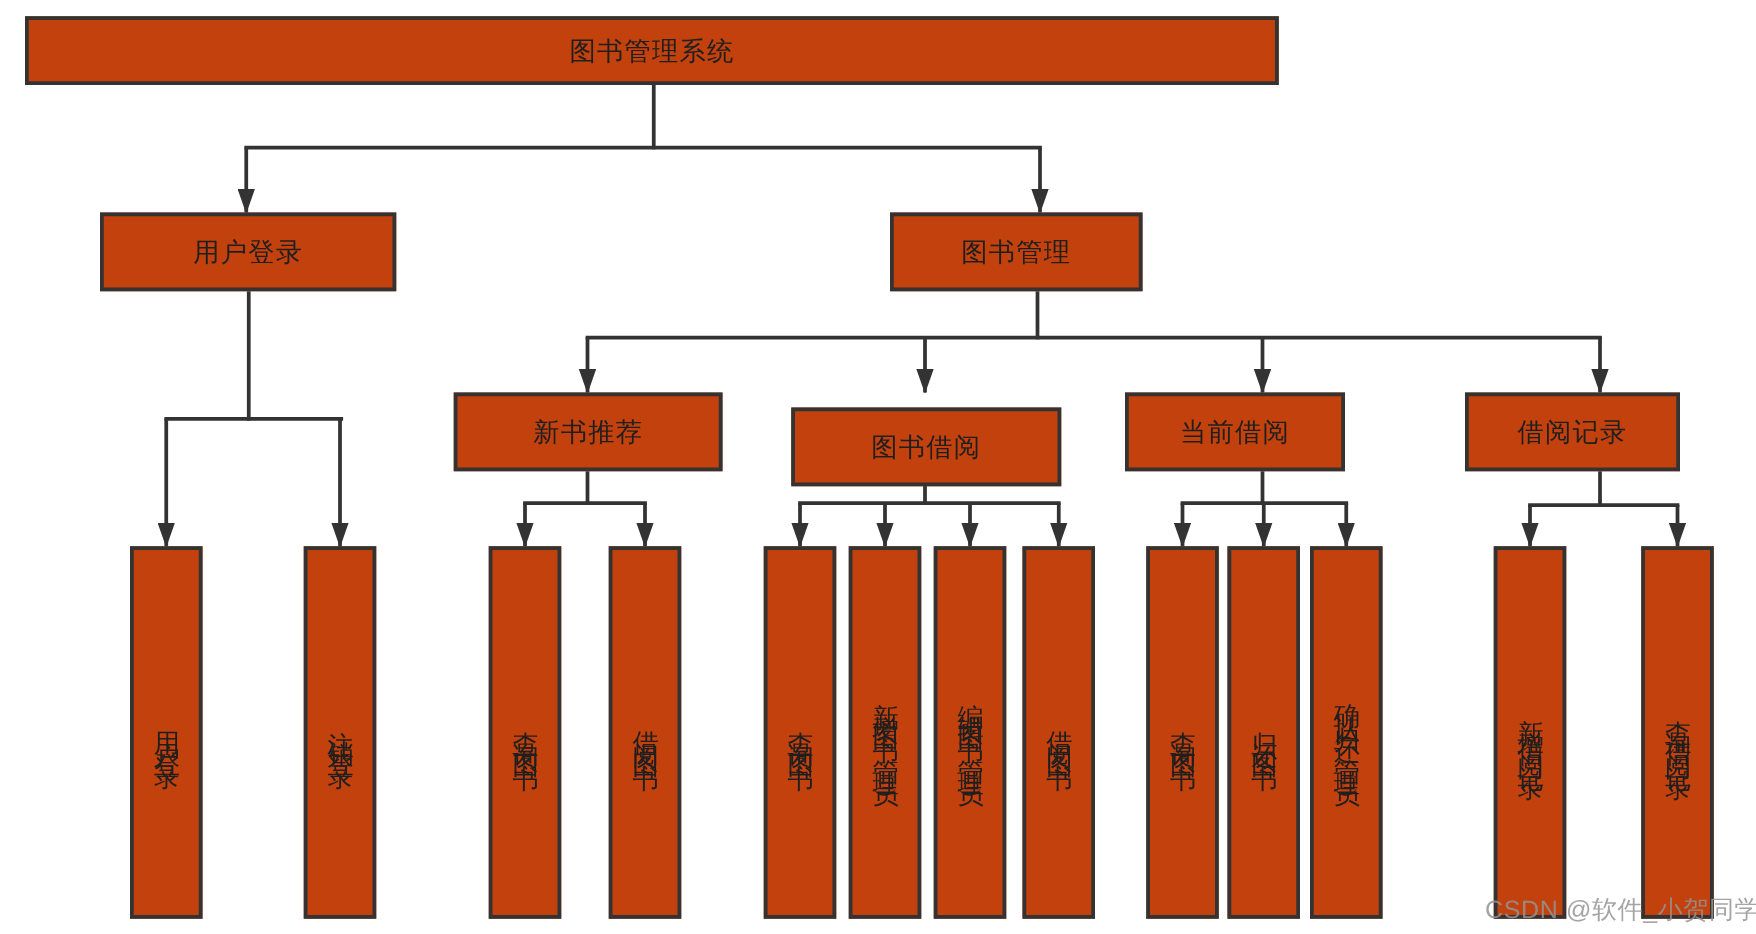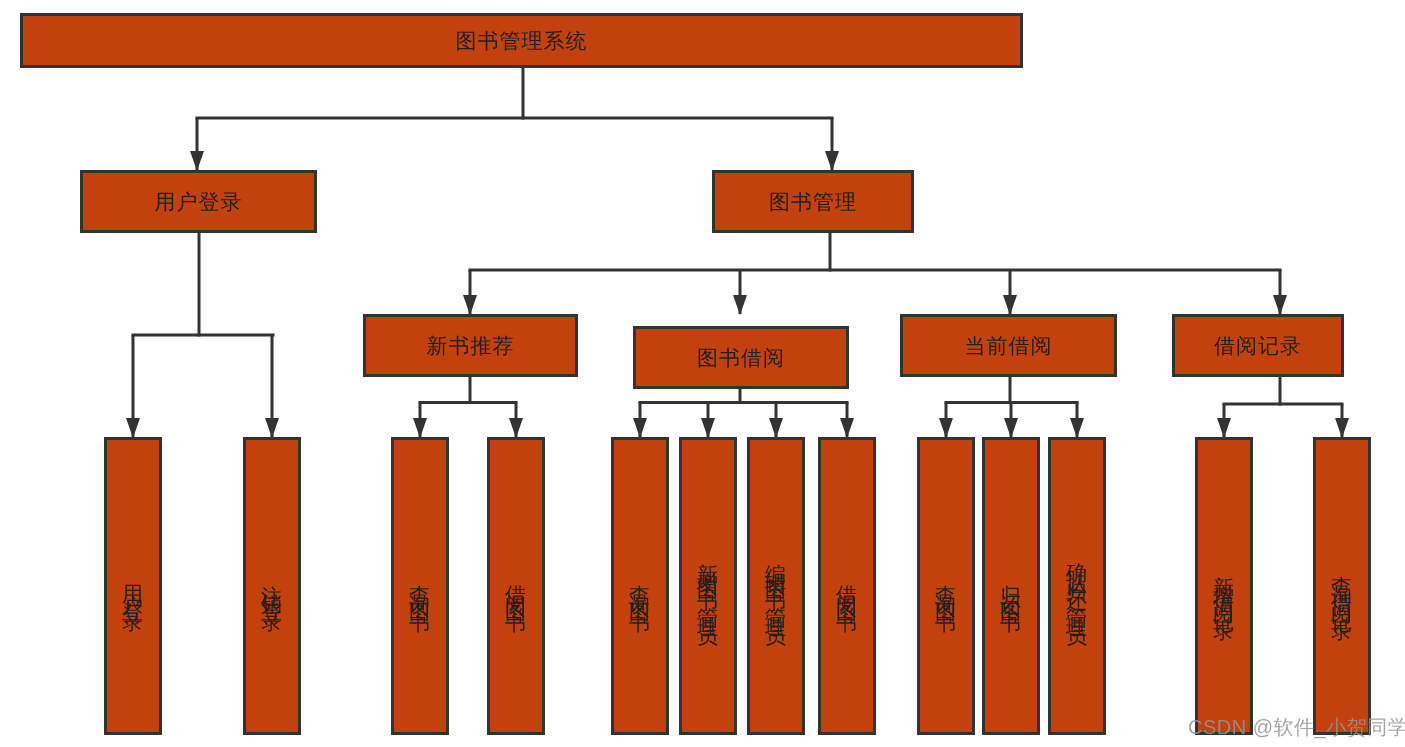--- a/index.html
+++ b/index.html
@@ -26,21 +26,21 @@
   }
   
   .pos-root{left:20px;top:13px;width:1003px;height:55px;}
   
   .pos-l2-0{left:80px;top:170px;width:237px;height:63px;}
   .pos-l2-1{left:712px;top:170px;width:202px;height:63px;}
   
   .l3{top:314px;height:63px;}
   .pos-l3-0{left:363px;width:215px;}
   .pos-l3-1{left:633px;width:216px;margin-top:12px;}
-  .pos-l3-2{left:900px;width:217px;}
+  .pos-l3-2{left:900px;width:176px;}
   .pos-l3-3{left:1172px;width:172px;}
   
   .leaf{top:437px;height:298px;width:58px;letter-spacing:0;}
   .vtext{
     writing-mode:vertical-rl;
     text-orientation:mixed;
     font-size:21px;
     line-height:1;
     letter-spacing:9px;
     color:#1f1f1f;

